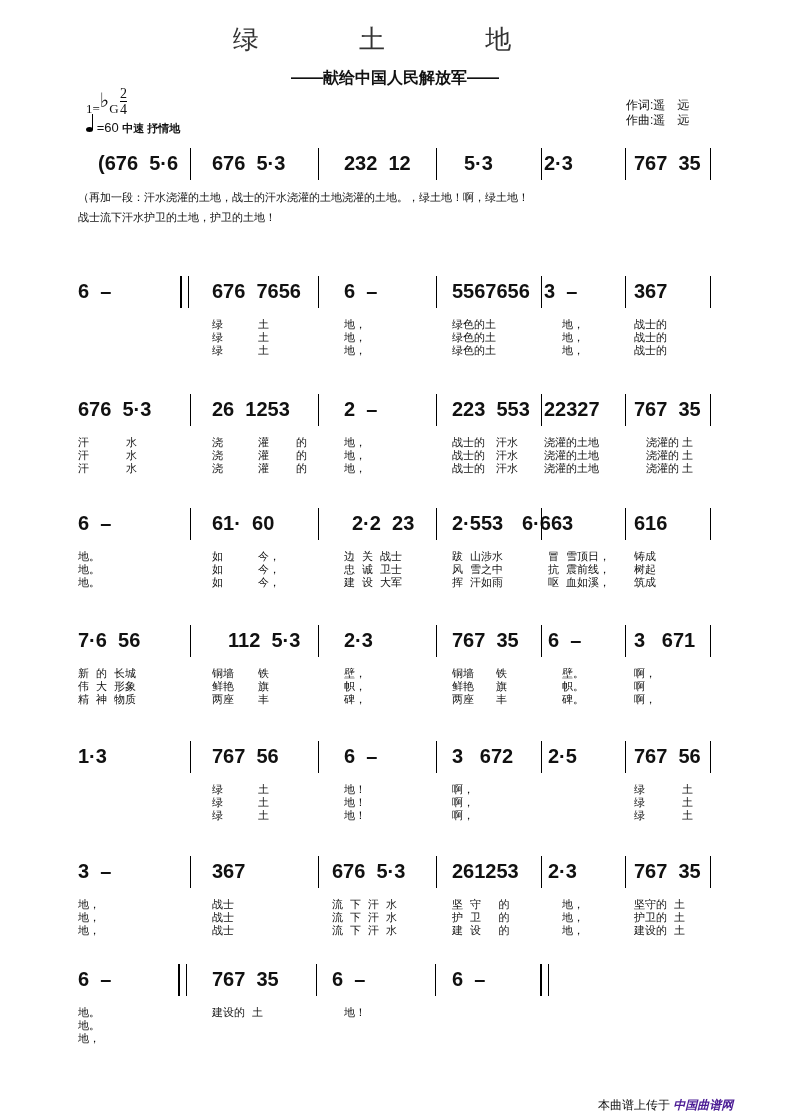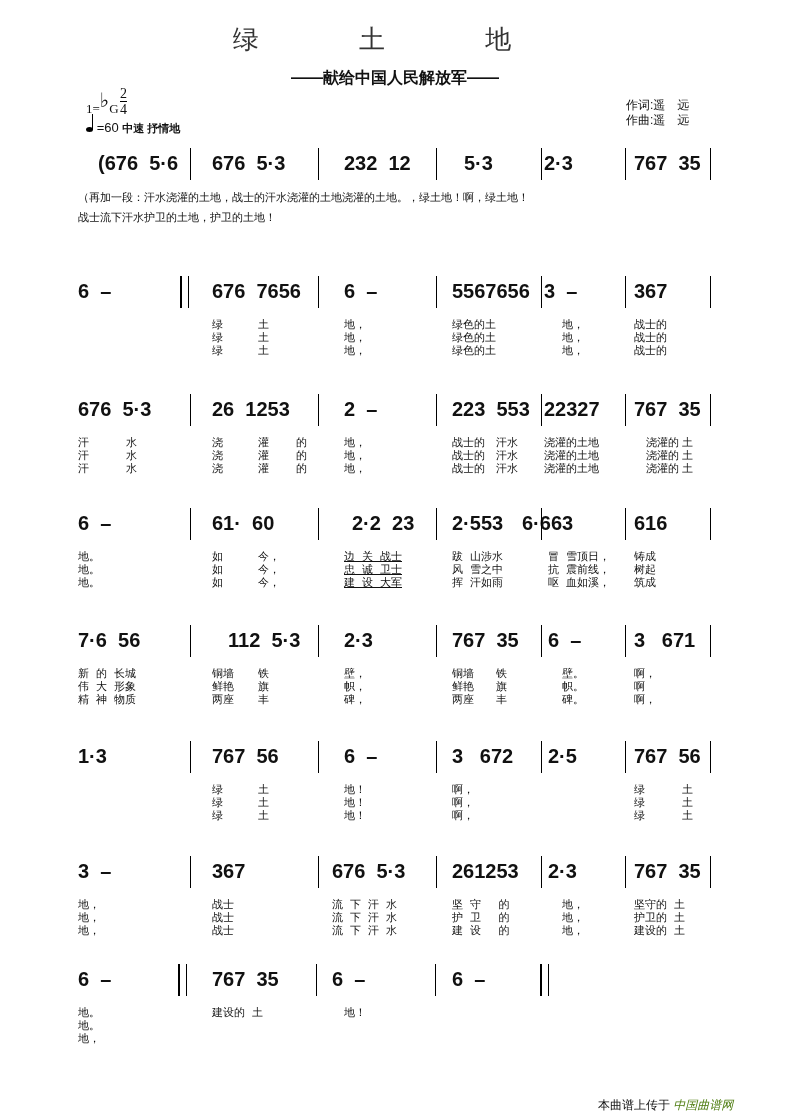--- a/index.html
+++ b/index.html
@@ -16,21 +16,21 @@
   .tempo .note:after{content:"";position:absolute;left:6px;bottom:2px;width:1px;height:16px;background:#000;}
   .tempo b{font-size:11px;}
   .credits{left:626px;top:98px;font-size:12px;line-height:15px;}
   .row{left:78px;width:636px;height:30px;}
   .bar{position:absolute;top:0;width:1px;height:32px;background:#000;}
   .barline-double{position:absolute;top:0;height:32px;width:6px;border-left:2px solid #000;border-right:1px solid #000;}
   .m{position:absolute;top:4px;font-size:20px;font-weight:bold;font-family:"Liberation Sans",sans-serif;white-space:pre;}
   .lyr{position:absolute;font-size:11px;line-height:13px;white-space:pre;font-family:"DejaVu Sans",sans-serif;}
   .note-text{font-size:11px;left:78px;white-space:nowrap;}
   .footer{left:598px;top:1097px;font-size:12px;}
-  .footer .logo{color:#4d7c0f;font-weight:normal;font-style:italic;}
+  .footer .logo{color:#4c1d95;font-weight:bold;font-style:italic;}
 </style>
 </head>
 <body>
 
 <div class="abs title">绿 土 地</div>
 <div class="abs subtitle">——献给中国人民解放军——</div>
 
 <div class="abs key">
   <span>1=</span><span class="flat">♭</span><span>G</span>
 </div>
@@ -160,21 +160,21 @@
       <div class="bar" style="left: 632px;"></div>
       <div class="lyr" style="left: 0px; top: 42px;">地。
 地。
 地。</div>
       <div class="lyr" style="left: 134px; top: 42px;">如
 如
 如</div>
       <div class="lyr" style="left: 180px; top: 42px;">今，
 今，
 今，</div>
-      <div class="lyr" style="left: 266px; top: 42px; text-decoration: underline;">边  关  战士
+      <div class="lyr" style="left: 266px; top: 42px;">边  关  战士
 忠  诚  卫士
 建  设  大军</div>
       <div class="lyr" style="left: 374px; top: 42px;">跋  山涉水
 风  雪之中
 挥  汗如雨</div>
       <div class="lyr" style="left: 470px; top: 42px;">冒  雪顶日，
 抗  震前线，
 呕  血如溪，</div>
       <div class="lyr" style="left: 556px; top: 42px;">铸成
 树起

